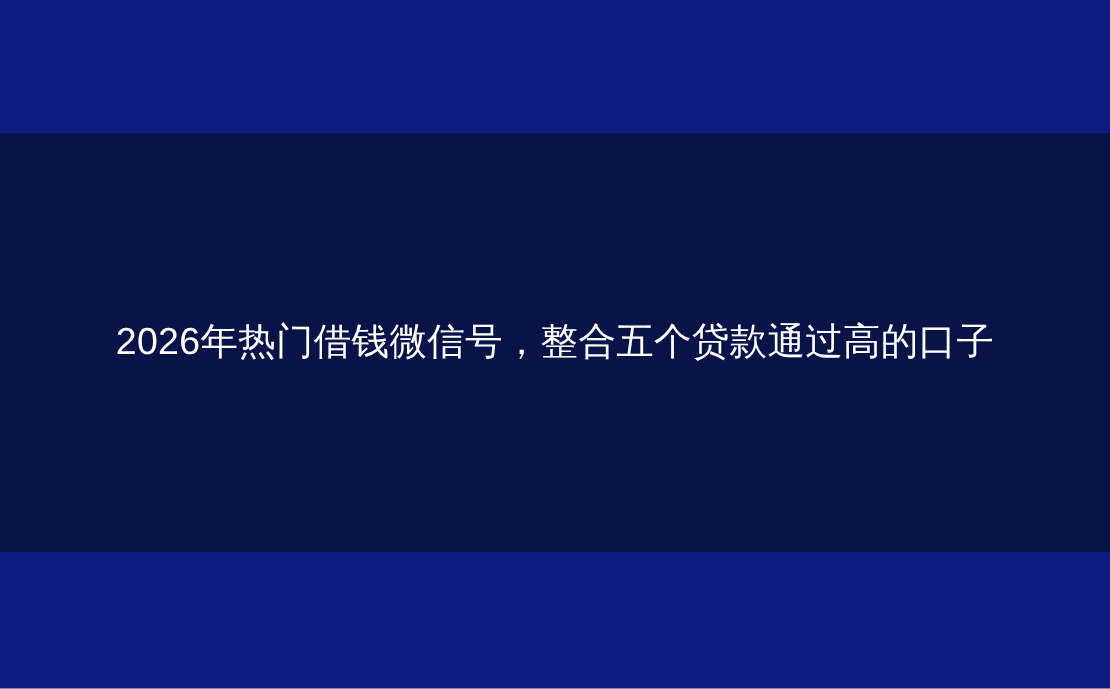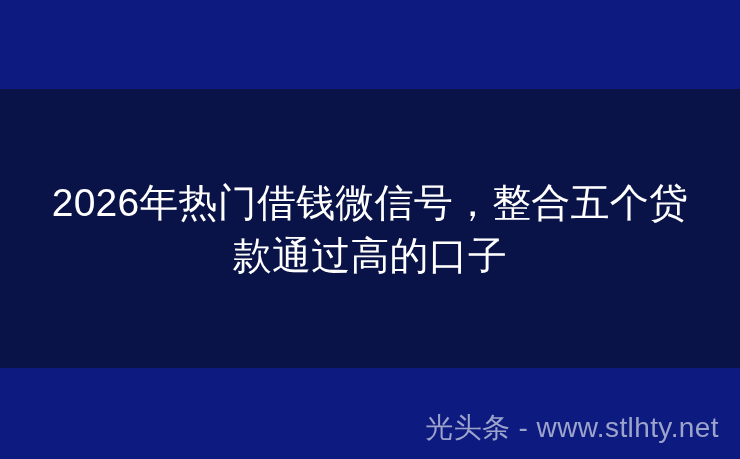--- a/index.html
+++ b/index.html
@@ -61,21 +61,21 @@
     box-sizing: border-box;
     padding: 0 34px;
   }
 
   .headline {
     margin: 0;
     width: 100%;
     text-align: center;
     color: #ffffff;
     font-family: "Liberation Sans", "DejaVu Sans", sans-serif;
-    font-size: 39px;
+    font-size: 25px;
     font-weight: 400;
     line-height: 53px;
     letter-spacing: 0.2px;
     white-space: normal;
   }
 
   
   .watermark {
     position: absolute;
     right: 21px;
@@ -102,15 +102,14 @@
   <div class="band-top"></div>
 
   <div class="band-middle"></div>
 
   <div class="band-bottom"></div>
 
   <div class="headline-wrap">
     <h1 class="headline">2026年热门借钱微信号，整合五个贷款通过高的口子</h1>
   </div>
 
-  <div class="watermark">光头条 - www.stlhty.net</div>
 
 </div>
 
 </body></html>

